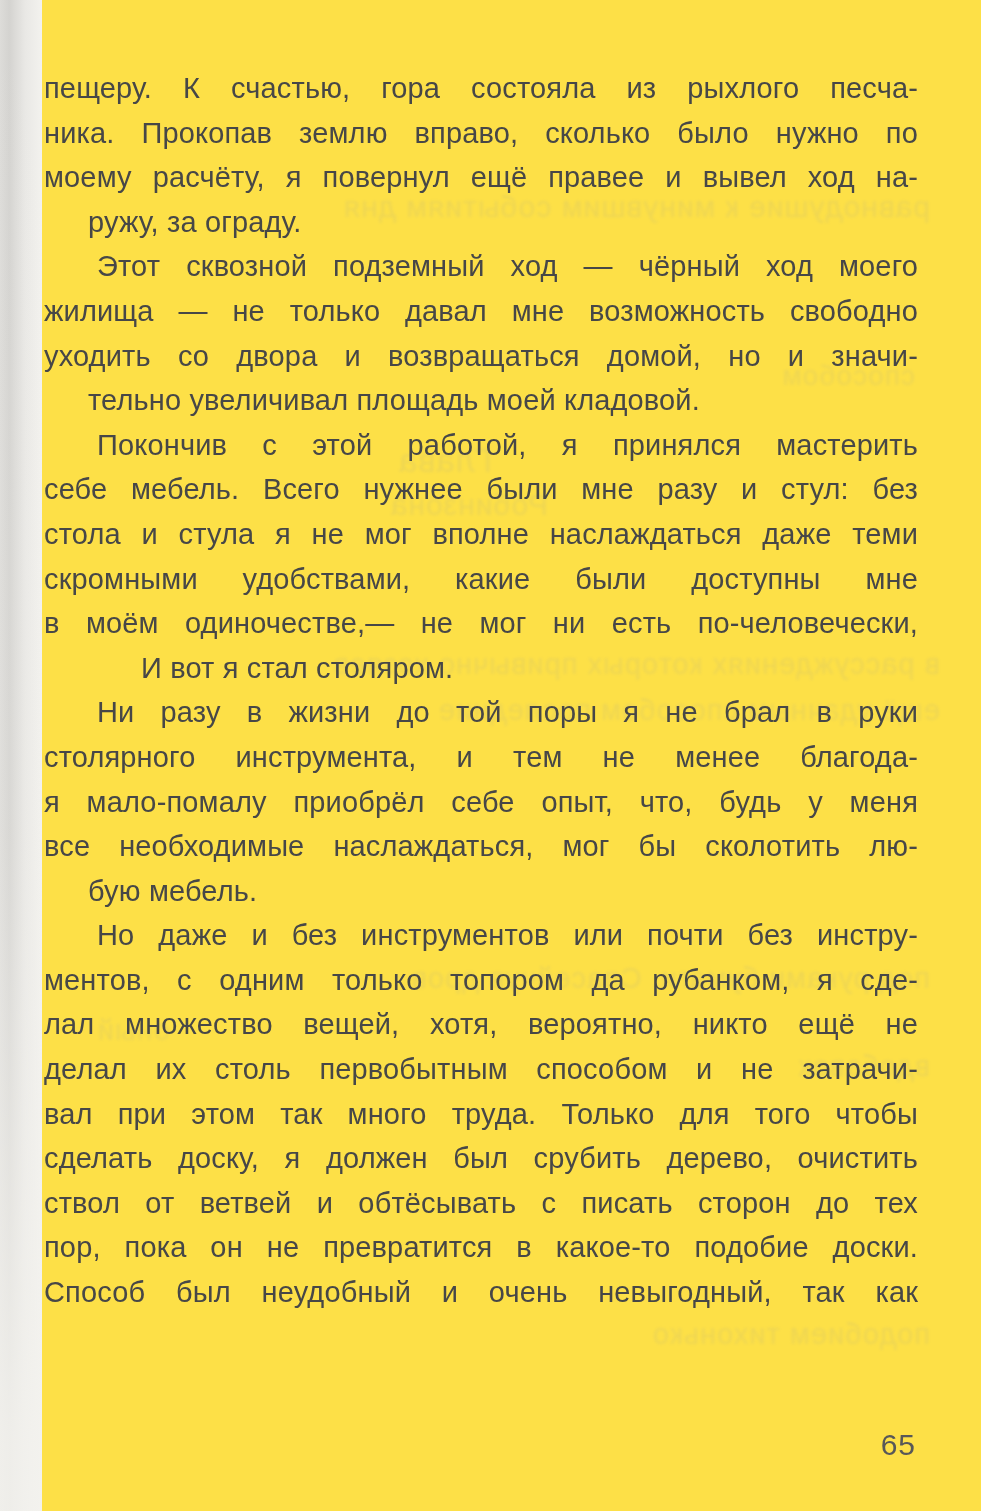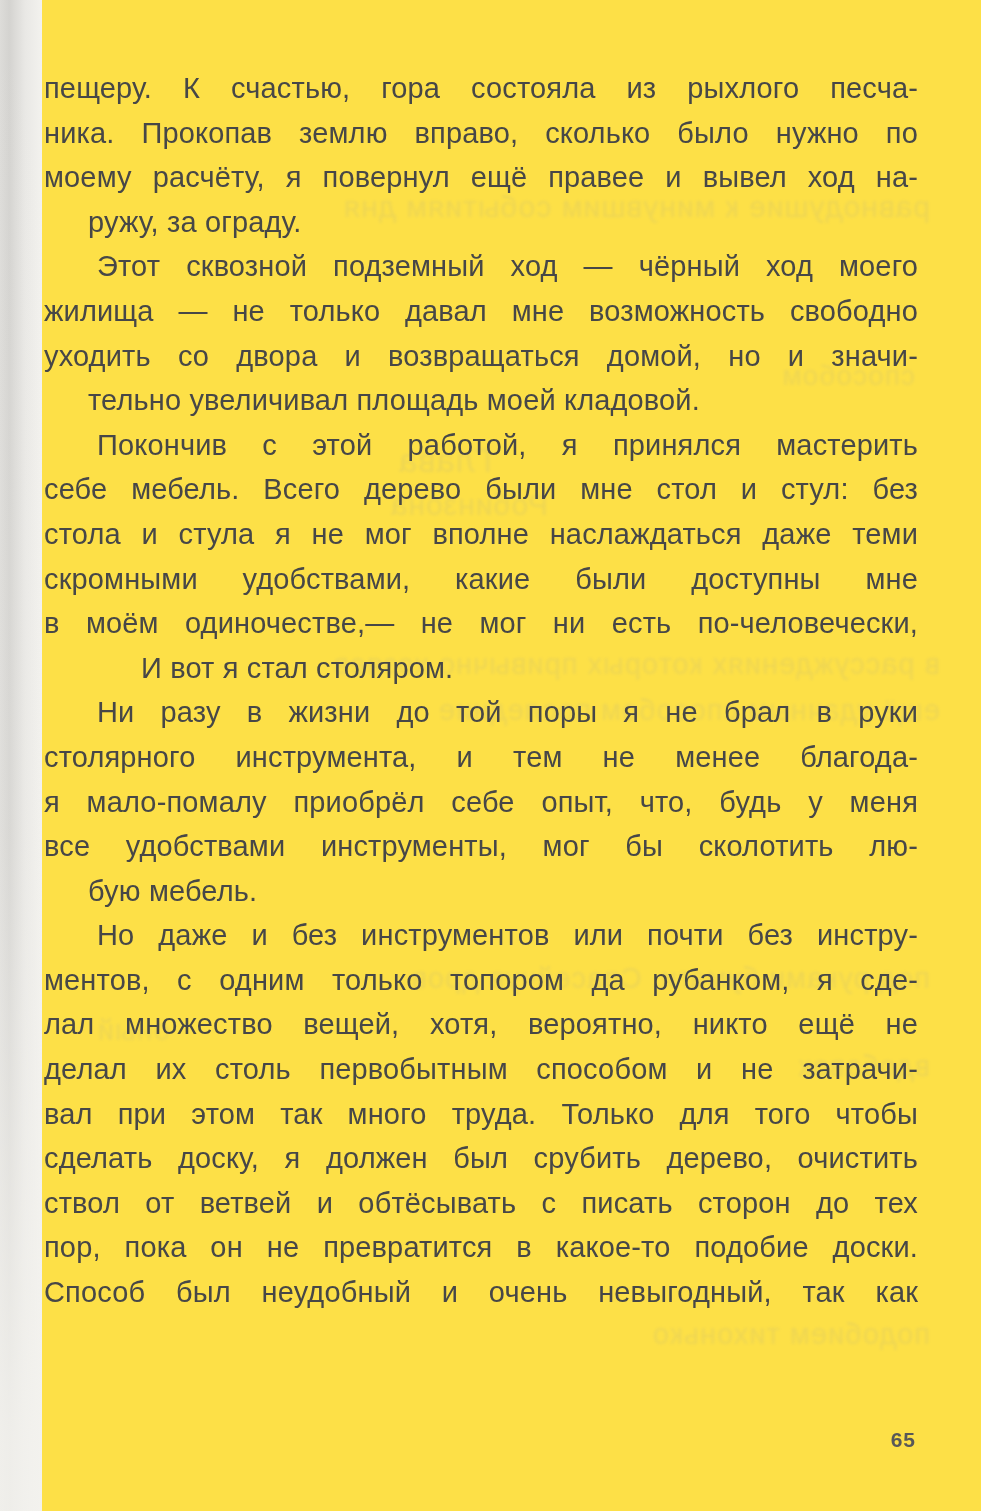--- a/index.html
+++ b/index.html
@@ -40,23 +40,22 @@
     text-align:justify;
     text-align-last:justify;
     height:44.6px;
     overflow:visible;
   }
   .line.indent { text-indent:53px; }
   .line.last { text-align-last:left;margin-left:44px; }
   .page-number {
     position:absolute;
     top:1428px; right:65px;
-    font-size:21px;
+    font-size:30px;
     letter-spacing:1px;
-    font-weight:bold;
   }
 </style>
 </head>
 <body>
 
 <div class="page" style="background: #fde047;">
   <div class="edge-shadow"></div>
   <div class="ghost-layer">
       <div class="ghost" style="left: 335px; top: 190px; width: 595px; font-size: 30px; color: rgb(139, 147, 160);">равнодушие к минувшим событиям дня</div>
       <div class="ghost" style="left: 745px; top: 360px; width: 170px; font-size: 28px; color: rgb(139, 147, 160);">способом</div>
@@ -72,29 +71,29 @@
   <div class="text-block" style="color: rgb(71, 71, 71);">
       <div class="line">пещеру. К счастью, гора состояла из рыхлого песча-</div>
       <div class="line">ника. Прокопав землю вправо, сколько было нужно по</div>
       <div class="line">моему расчёту, я повернул ещё правее и вывел ход на-</div>
       <div class="line last">ружу, за ограду.</div>
       <div class="line indent">Этот сквозной подземный ход — чёрный ход моего</div>
       <div class="line">жилища — не только давал мне возможность свободно</div>
       <div class="line">уходить со двора и возвращаться домой, но и значи-</div>
       <div class="line last">тельно увеличивал площадь моей кладовой.</div>
       <div class="line indent">Покончив с этой работой, я принялся мастерить</div>
-      <div class="line">себе мебель. Всего дерево были мне стол и стул: без</div>
+      <div class="line">себе мебель. Всего нужнее были мне разу и стул: без</div>
       <div class="line">стола и стула я не мог вполне наслаждаться даже теми</div>
       <div class="line">скромными удобствами, какие были доступны мне</div>
       <div class="line">в моём одиночестве,— не мог ни есть по-человечески,</div>
       <div class="line indent last">И вот я стал столяром.</div>
       <div class="line indent">Ни разу в жизни до той поры я не брал в руки</div>
       <div class="line">столярного инструмента, и тем не менее благода-</div>
       <div class="line">я мало-помалу приобрёл себе опыт, что, будь у меня</div>
-      <div class="line">все удобствами инструменты, мог бы сколотить лю-</div>
+      <div class="line">все необходимые наслаждаться, мог бы сколотить лю-</div>
       <div class="line last">бую мебель.</div>
       <div class="line indent">Но даже и без инструментов или почти без инстру-</div>
       <div class="line">ментов, с одним только топором да рубанком, я сде-</div>
       <div class="line">лал множество вещей, хотя, вероятно, никто ещё не</div>
       <div class="line">делал их столь первобытным способом и не затрачи-</div>
       <div class="line">вал при этом так много труда. Только для того чтобы</div>
       <div class="line">сделать доску, я должен был срубить дерево, очистить</div>
       <div class="line">ствол от ветвей и обтёсывать с писать сторон до тех</div>
       <div class="line">пор, пока он не превратится в какое-то подобие доски.</div>
       <div class="line">Способ был неудобный и очень невыгодный, так как</div>

